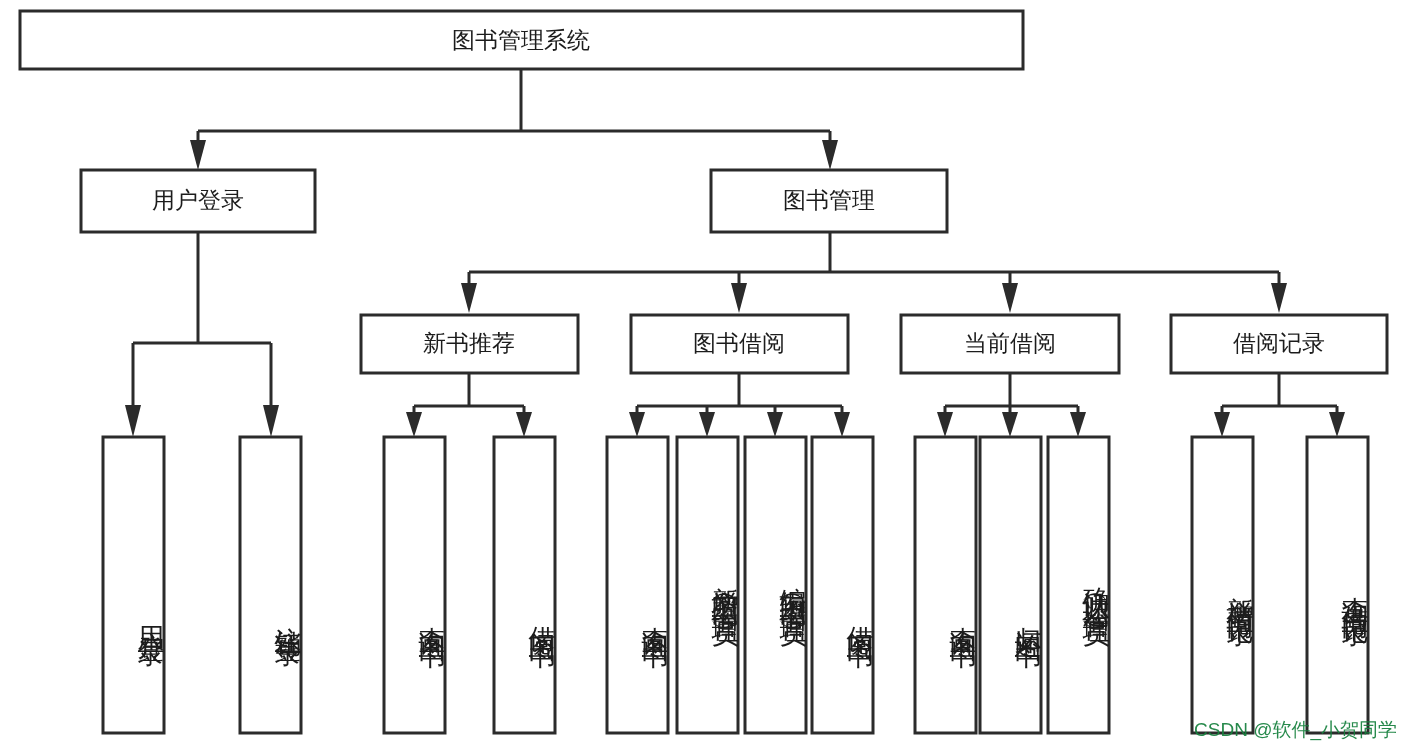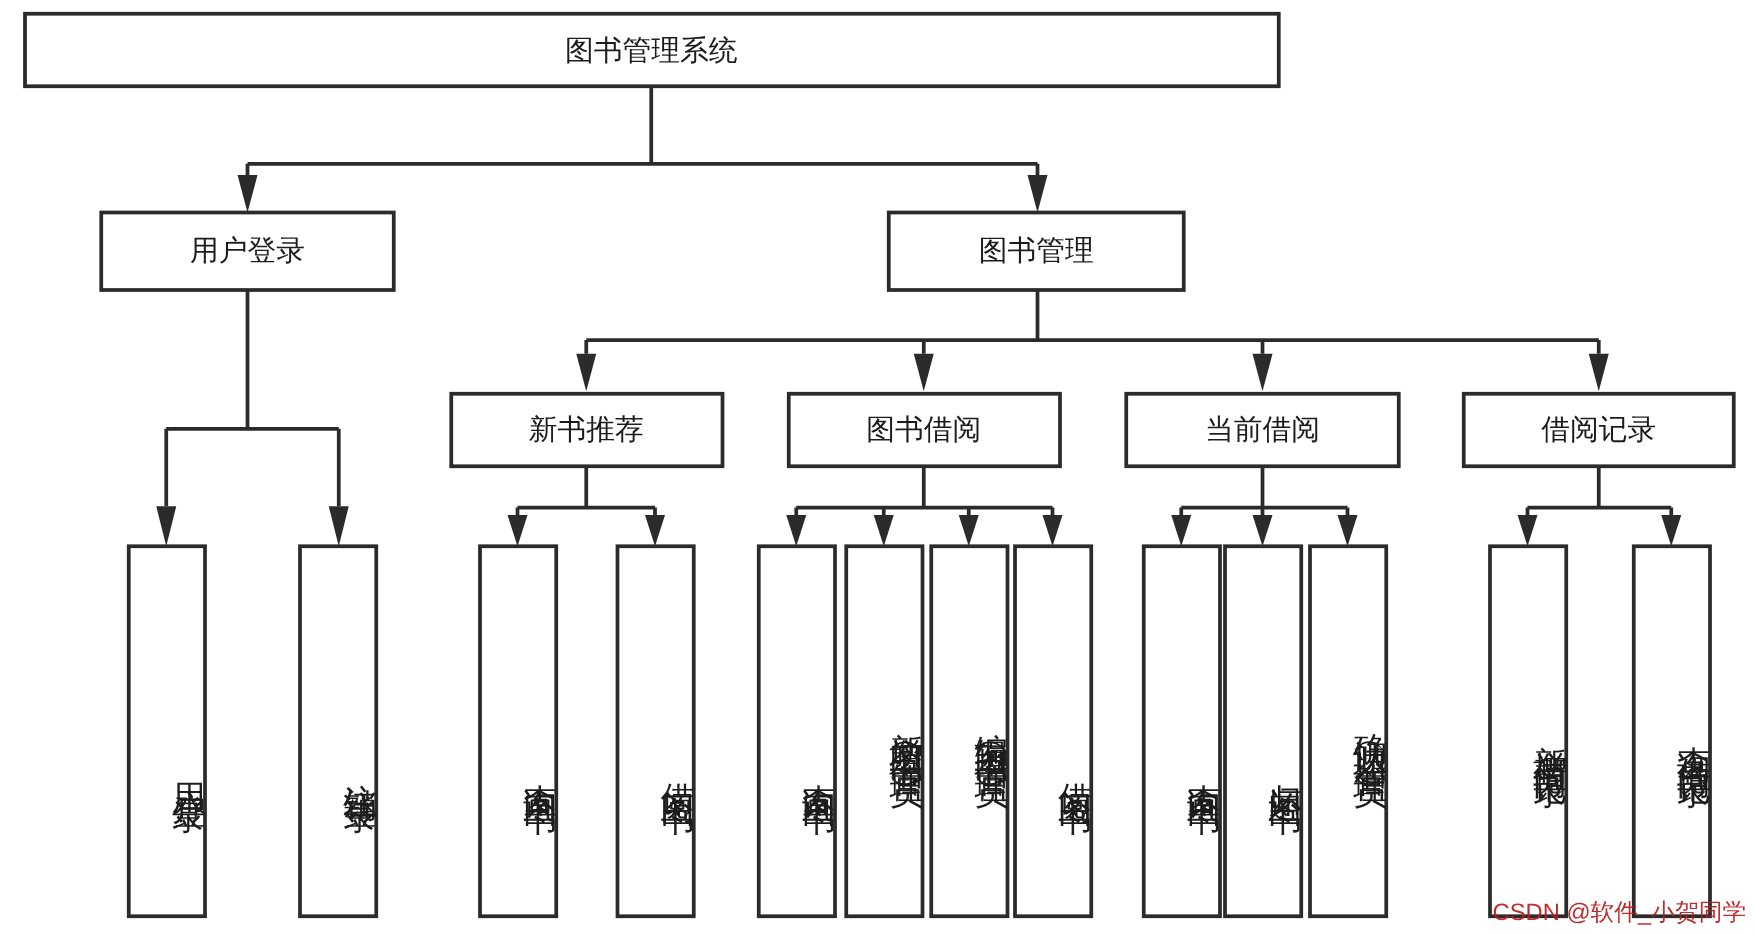--- a/index.html
+++ b/index.html
@@ -60,21 +60,21 @@
     align-items: flex-start;
     justify-content: center;
     pointer-events: none;
   }
   .watermark {
     position: absolute;
     right: 8px;
     bottom: 4px;
     font-family: "Liberation Sans", "DejaVu Sans", sans-serif;
     font-size: 19px;
-    color: #b91c1c;
+    color: #15803d;
     opacity: 0.92;
     white-space: nowrap;
   }
 </style>
 </head>
 <body>
 
 <div id="diagram-root">
 
   <svg id="flow" viewBox="0 0 1405 747">

